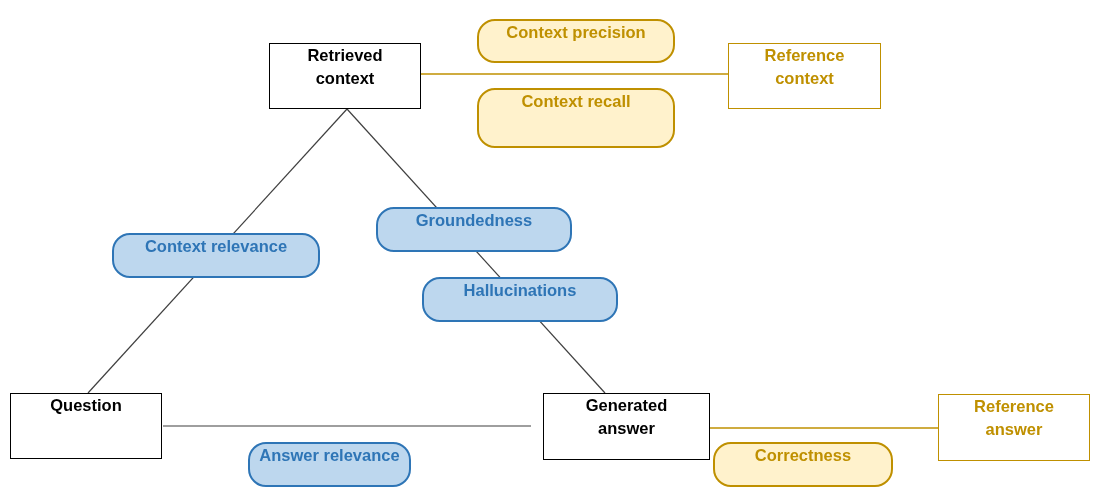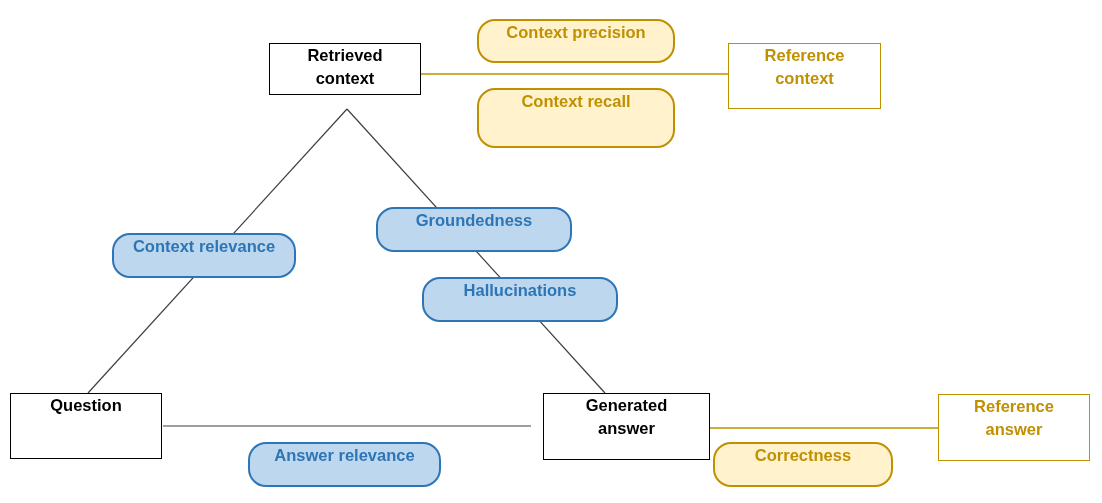--- a/index.html
+++ b/index.html
@@ -74,21 +74,21 @@
 <div class="canvas">
 
   <svg class="connectors" viewBox="0 0 1102 503">
     <line class="line-dark" x1="347" y1="109" x2="88" y2="393"></line>
     <line class="line-dark" x1="347" y1="109" x2="605" y2="393"></line>
     <line class="line-dark" x1="163" y1="426" x2="531" y2="426"></line>
     <line class="line-gold" x1="421" y1="74" x2="728" y2="74"></line>
     <line class="line-gold" x1="684" y1="428" x2="938" y2="428"></line>
   </svg>
 
-  <div class="box node" style="left:269px;top:43px;width:152px;height:52px">
+  <div class="box node" style="left:269px;top:43px;width:152px;height:66px">
     <span>Retrieved
 context</span>
   </div>
 
   <div class="box node" style="left:10px;top:393px;width:152px;height:66px">
     <span>Question</span>
   </div>
 
   <div class="box node" style="left:543px;top:393px;width:167px;height:67px">
     <span>Generated
@@ -106,33 +106,33 @@
   </div>
 
   <div class="box pill yellow" style="left:477px;top:19px;width:198px;height:44px">
     <span>Context precision</span>
   </div>
 
   <div class="box pill yellow" style="left:477px;top:88px;width:198px;height:60px">
     <span>Context recall</span>
   </div>
 
-  <div class="box pill blue" style="left:112px;top:233px;width:184px;height:45px">
+  <div class="box pill blue" style="left:112px;top:233px;width:208px;height:45px">
     <span>Context relevance</span>
   </div>
 
   <div class="box pill blue" style="left:376px;top:207px;width:196px;height:45px">
     <span>Groundedness</span>
   </div>
 
   <div class="box pill blue" style="left:422px;top:277px;width:196px;height:45px">
     <span>Hallucinations</span>
   </div>
 
-  <div class="box pill blue" style="left:248px;top:442px;width:193px;height:45px">
+  <div class="box pill blue" style="left:248px;top:442px;width:163px;height:45px">
     <span>Answer relevance</span>
   </div>
 
   <div class="box pill yellow" style="left:713px;top:442px;width:180px;height:45px">
     <span>Correctness</span>
   </div>
 
 </div>
 
 </body></html>

